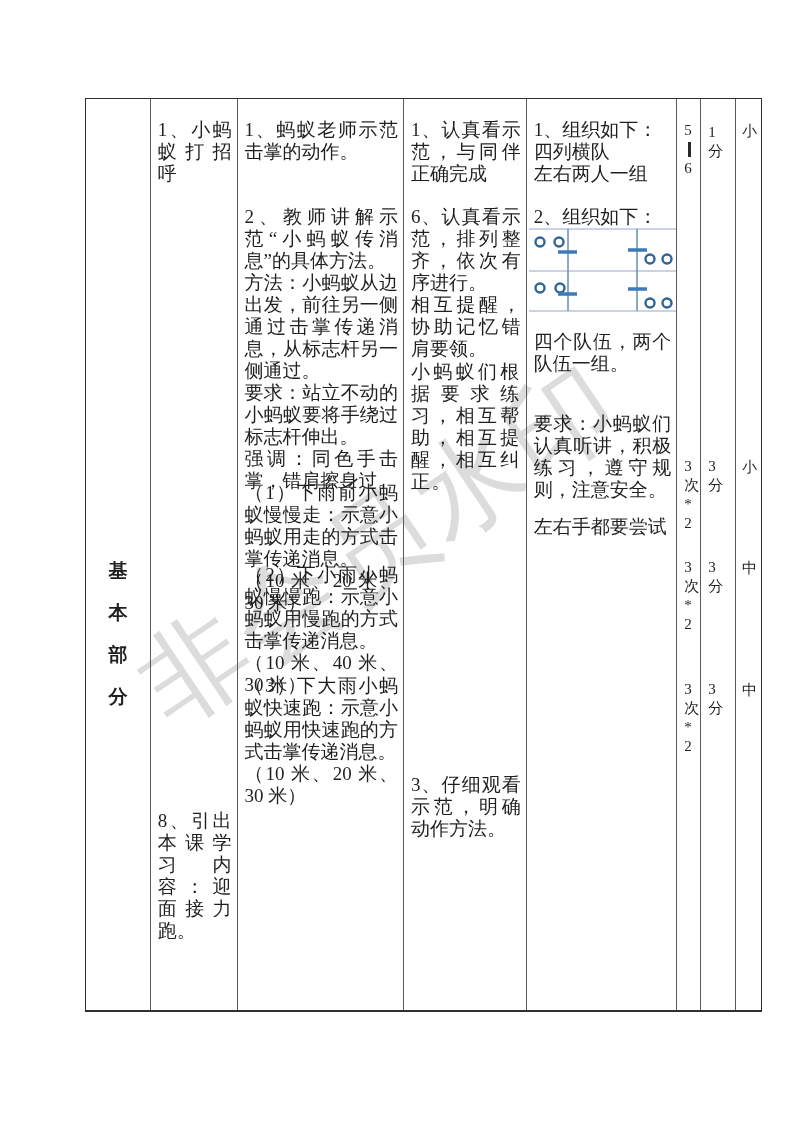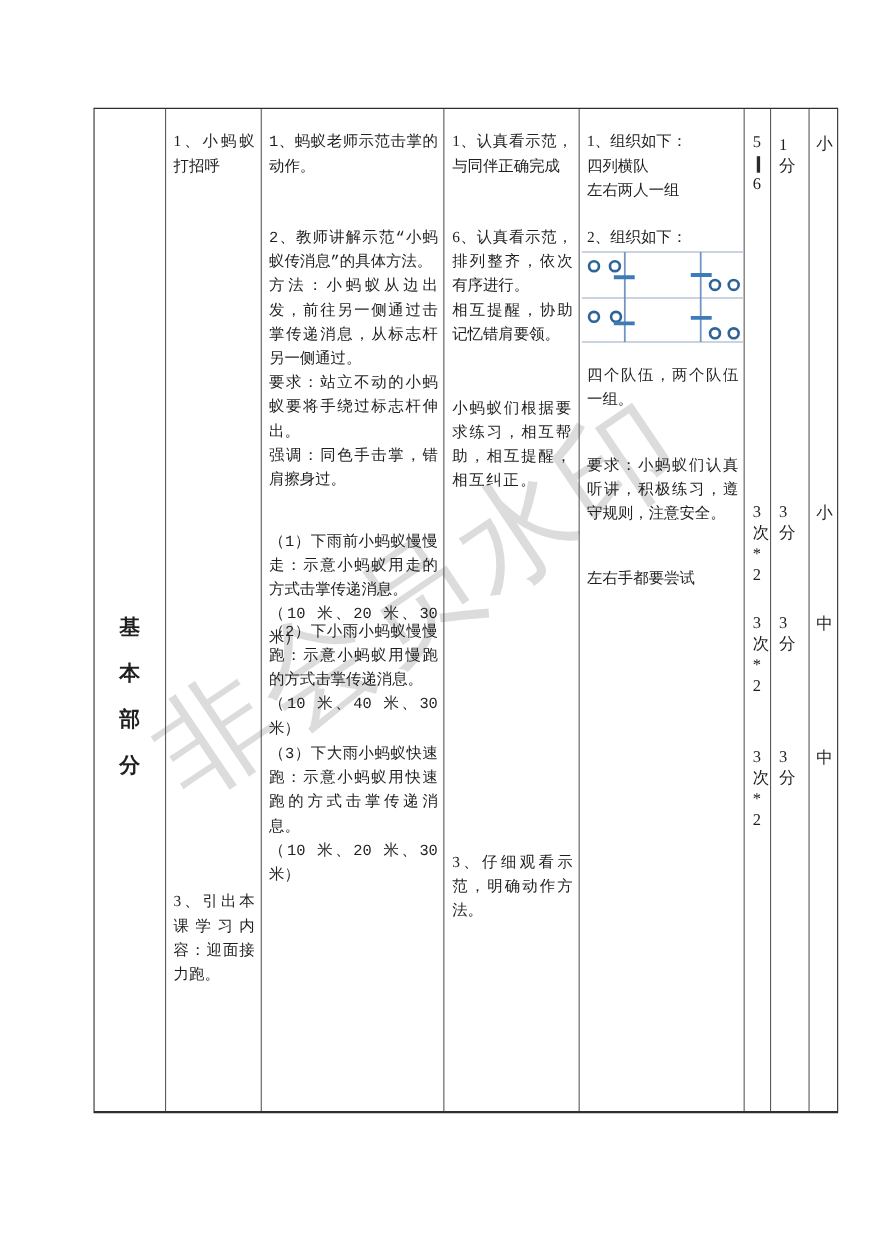--- a/index.html
+++ b/index.html
@@ -34,32 +34,32 @@
     display:flex;
     border:1.5px solid #2f2f2f;
     border-bottom-width:2px;
     background:transparent;
     z-index:1;
   }
   .col { position:relative; height:100%; border-right:1px solid #5a5a5a; }
   .col:last-child { border-right:none; }
   .col-section { width:65px; }
   .col-content { width:87px; }
-  .col-teacher { width:167px;font-family:Liberation Mono, monospace; }
+  .col-teacher { width:167px; }
   .col-student { width:123px; }
   .col-org     { width:151px;font-family:Liberation Serif, serif; }
   .col-reps    { width:24px; }
   .col-time    { width:35px; }
   .col-load    { width:25px; }
 
   .blk {
     position:absolute;
     left:0; right:0;
     padding:0 5px 0 7px;
-    font-size:14px;
+    font-size:19px;
     line-height:22px;
     text-align:justify;
     white-space:pre-line;
   }
   .section-label {
     position:absolute;
     top:462px; left:0; right:0;
     display:flex; flex-direction:column; align-items:center;
     gap:23px;
     font-size:19px; font-weight:bold;
@@ -89,21 +89,21 @@
       <div class="section-label">
         <span>基</span>
         <span>本</span>
         <span>部</span>
         <span>分</span>
       </div>
     </div>
 
     <div class="col col-content">
       <div class="blk" style="top:20px">1、小蚂蚁打招呼</div>
-      <div class="blk" style="top:711px">3、引出本课学习内容：迎面接力跑。</div>
+      <div class="blk" style="top:711px">8、引出本课学习内容：迎面接力跑。</div>
     </div>
 
     <div class="col col-teacher">
       <div class="blk" style="top:20px">1、蚂蚁老师示范击掌的动作。</div>
       <div class="blk" style="top:107px">2、教师讲解示范“小蚂蚁传消息”的具体方法。
 方法：小蚂蚁从边出发，前往另一侧通过击掌传递消息，从标志杆另一侧通过。
 要求：站立不动的小蚂蚁要将手绕过标志杆伸出。
 强调：同色手击掌，错肩擦身过。</div>
       <div class="blk" style="top:383px">（1）下雨前小蚂蚁慢慢走：示意小蚂蚁用走的方式击掌传递消息。
 （10 米、20 米、30 米）</div>

